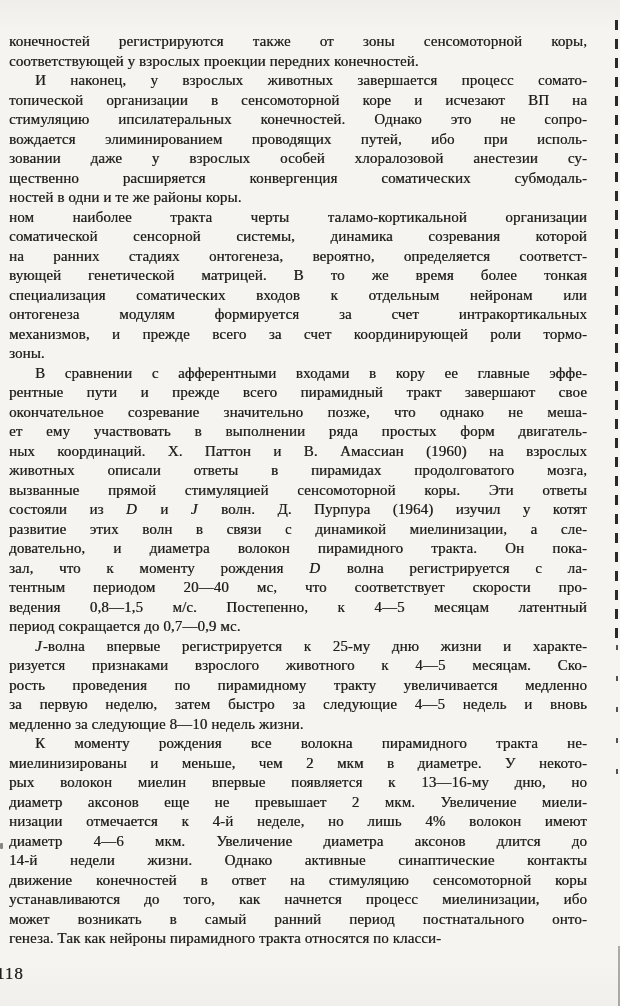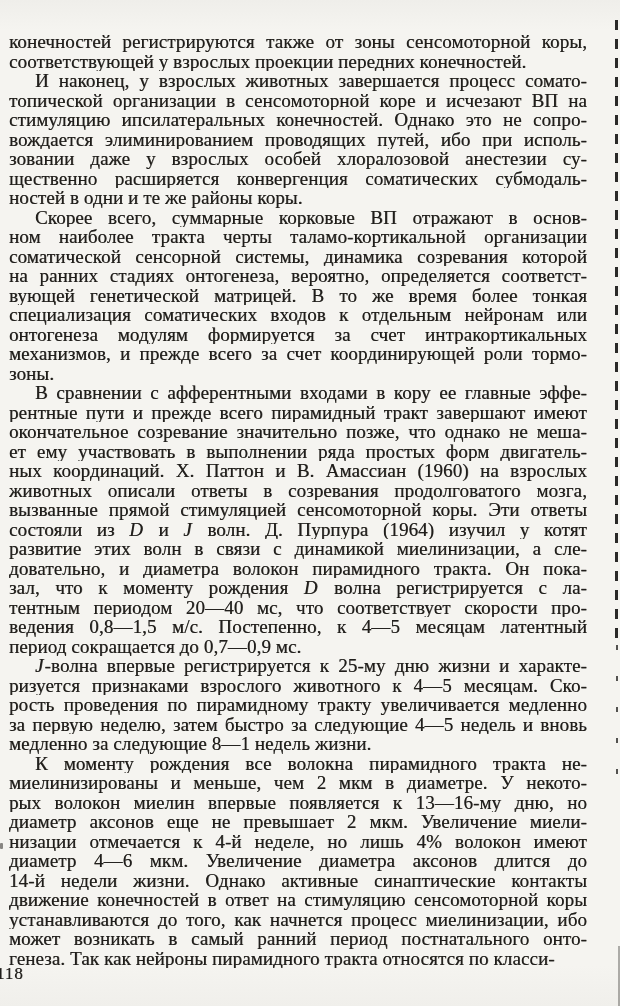--- a/index.html
+++ b/index.html
@@ -24,21 +24,21 @@
     top: 32px;
     width: 578px;
   }
   .paragraph {
     margin: 0;
     padding: 0;
   }
   .line {
     height: 19.5px;
     line-height: 19.5px;
-    font-size: 19px;
+    font-size: 15px;
     color: var(--ink, #201e1b);
     text-align: justify;
     text-align-last: justify;
     white-space: normal;
     letter-spacing: 0.1px;
     text-shadow: 0.4px 0 0 rgba(32, 30, 26, 0.65);
     overflow: hidden;
   }
   .line.last {
     text-align-last: left;
@@ -113,52 +113,51 @@
       <div class="paragraph">
         <div class="line indent">И наконец, у взрослых животных завершается процесс сомато-</div>
         <div class="line">топической организации в сенсомоторной коре и исчезают ВП на</div>
         <div class="line">стимуляцию ипсилатеральных конечностей. Однако это не сопро-</div>
         <div class="line">вождается элиминированием проводящих путей, ибо при исполь-</div>
         <div class="line">зовании даже у взрослых особей хлоралозовой анестезии су-</div>
         <div class="line">щественно расширяется конвергенция соматических субмодаль-</div>
         <div class="line last">ностей в одни и те же районы коры.</div>
       </div>
       <div class="paragraph">
-        <div class="line indent">Скорее всего, суммарные корковые ВП отражают в основ-</div>
         <div class="line">ном наиболее тракта черты таламо-кортикальной организации</div>
         <div class="line">соматической сенсорной системы, динамика созревания которой</div>
         <div class="line">на ранних стадиях онтогенеза, вероятно, определяется соответст-</div>
         <div class="line">вующей генетической матрицей. В то же время более тонкая</div>
         <div class="line">специализация соматических входов к отдельным нейронам или</div>
         <div class="line">онтогенеза модулям формируется за счет интракортикальных</div>
         <div class="line">механизмов, и прежде всего за счет координирующей роли тормо-</div>
         <div class="line last">зоны.</div>
       </div>
       <div class="paragraph">
         <div class="line indent">В сравнении с афферентными входами в кору ее главные эффе-</div>
-        <div class="line">рентные пути и прежде всего пирамидный тракт завершают имеют</div>
+        <div class="line">рентные пути и прежде всего пирамидный тракт завершают свое</div>
         <div class="line">окончательное созревание значительно позже, что однако не меша-</div>
         <div class="line">ет ему участвовать в выполнении ряда простых форм двигатель-</div>
         <div class="line">ных координаций. Х. Паттон и В. Амассиан (1960) на взрослых</div>
-        <div class="line">животных описали ответы в созревания продолговатого мозга,</div>
+        <div class="line">животных описали ответы в пирамидах продолговатого мозга,</div>
         <div class="line">вызванные прямой стимуляцией сенсомоторной коры. Эти ответы</div>
         <div class="line">состояли из <i>D</i> и <i>J</i> волн. Д. Пурпура (1964) изучил у котят</div>
         <div class="line">развитие этих волн в связи с динамикой миелинизации, а сле-</div>
         <div class="line">довательно, и диаметра волокон пирамидного тракта. Он пока-</div>
         <div class="line">зал, что к моменту рождения <i>D</i> волна регистрируется с ла-</div>
         <div class="line">тентным периодом 20—40 мс, что соответствует скорости про-</div>
         <div class="line">ведения 0,8—1,5 м/с. Постепенно, к 4—5 месяцам латентный</div>
         <div class="line last">период сокращается до 0,7—0,9 мс.</div>
       </div>
       <div class="paragraph">
         <div class="line indent"><i>J</i>-волна впервые регистрируется к 25-му дню жизни и характе-</div>
         <div class="line">ризуется признаками взрослого животного к 4—5 месяцам. Ско-</div>
         <div class="line">рость проведения по пирамидному тракту увеличивается медленно</div>
         <div class="line">за первую неделю, затем быстро за следующие 4—5 недель и вновь</div>
-        <div class="line last">медленно за следующие 8—1 недель жизни.</div>
+        <div class="line last">медленно за следующие 8—10 недель жизни.</div>
       </div>
       <div class="paragraph">
         <div class="line indent">К моменту рождения все волокна пирамидного тракта не-</div>
         <div class="line">миелинизированы и меньше, чем 2 мкм в диаметре. У некото-</div>
         <div class="line">рых волокон миелин впервые появляется к 13—16-му дню, но</div>
         <div class="line">диаметр аксонов еще не превышает 2 мкм. Увеличение миели-</div>
         <div class="line">низации отмечается к 4-й неделе, но лишь 4% волокон имеют</div>
         <div class="line">диаметр 4—6 мкм. Увеличение диаметра аксонов длится до</div>
         <div class="line">14-й недели жизни. Однако активные синаптические контакты</div>
         <div class="line">движение конечностей в ответ на стимуляцию сенсомоторной коры</div>

